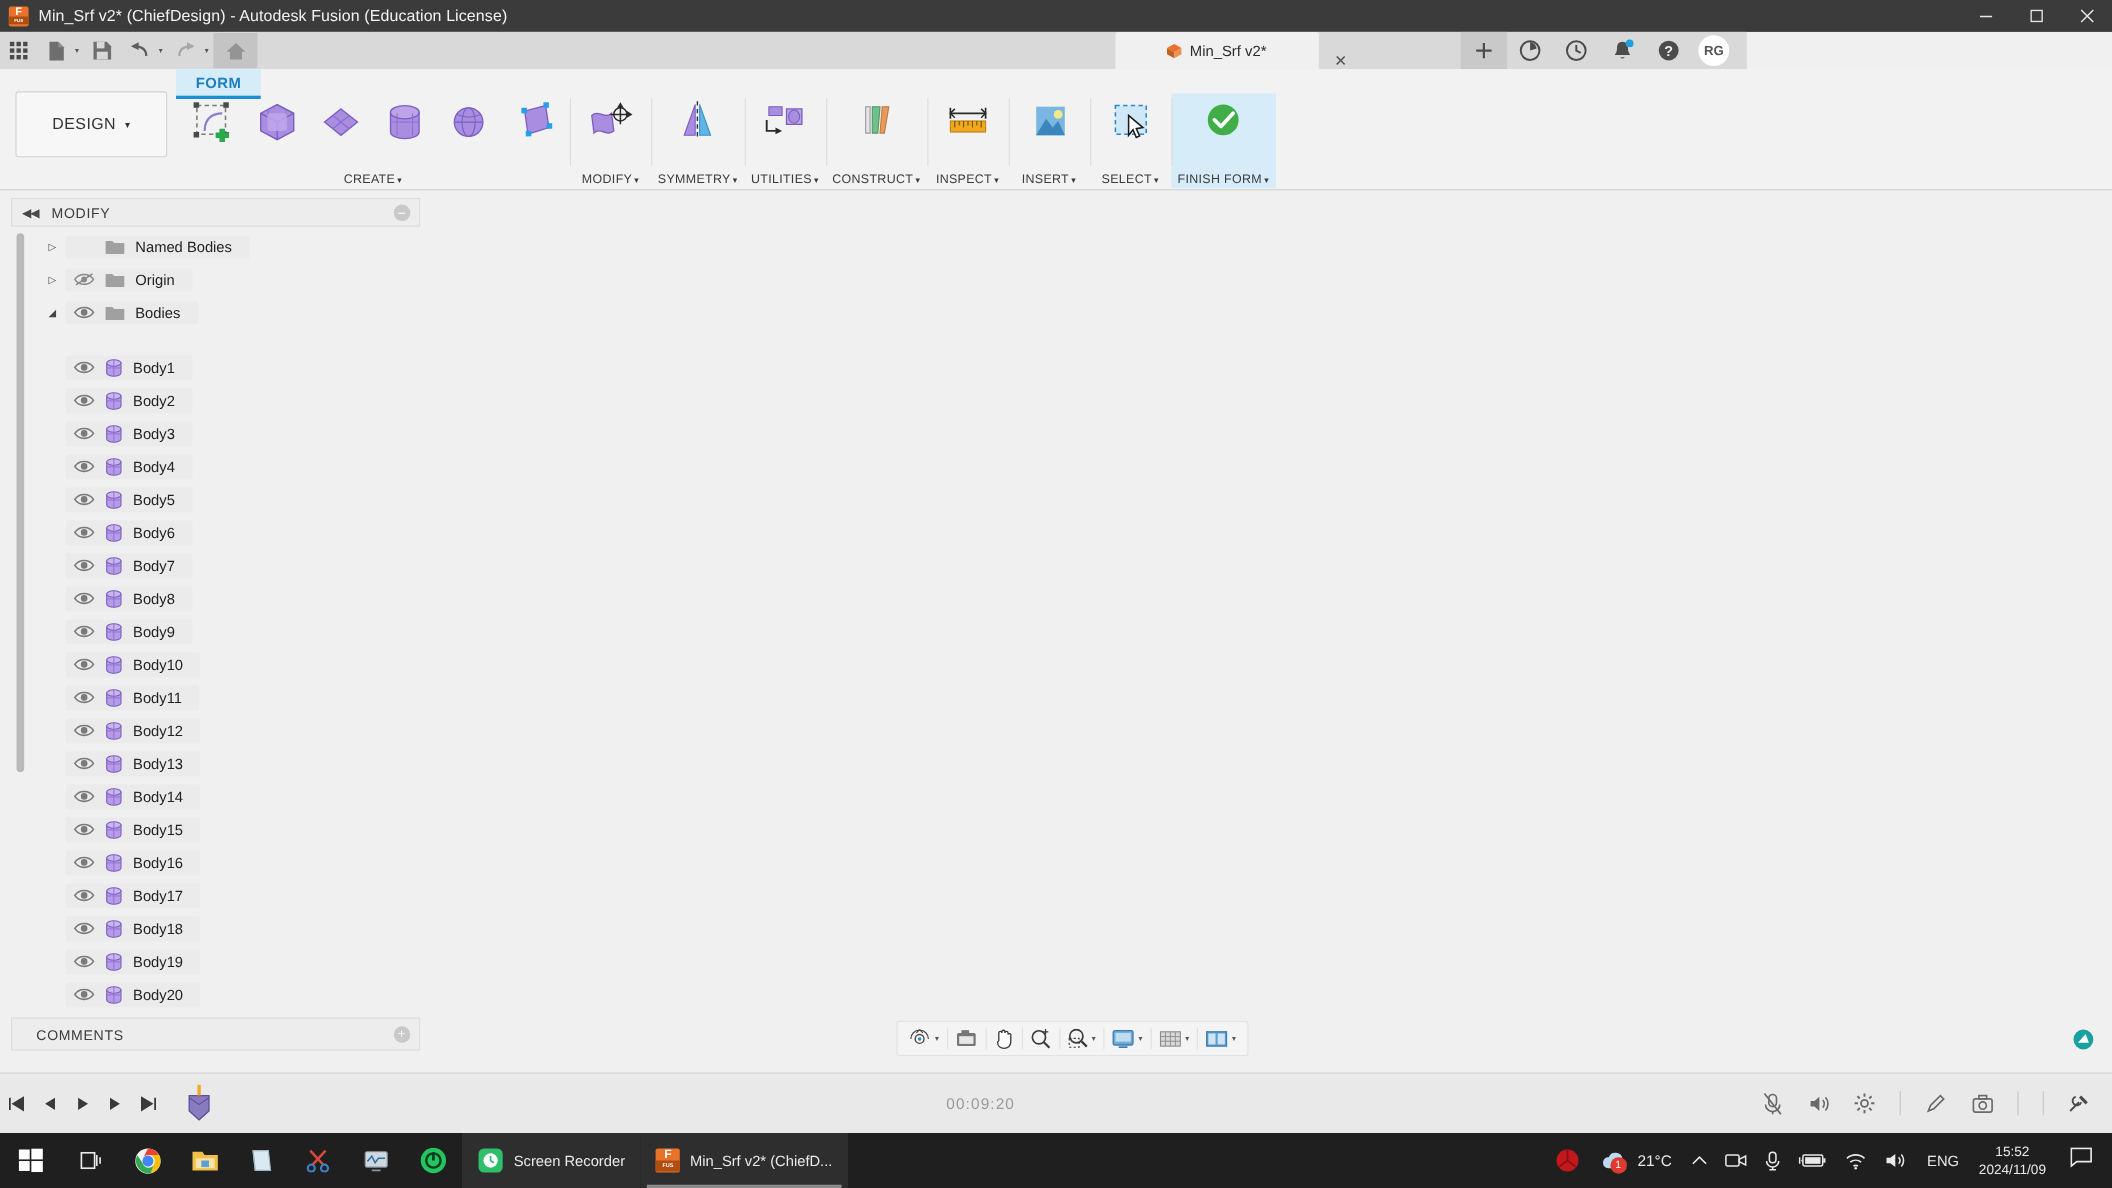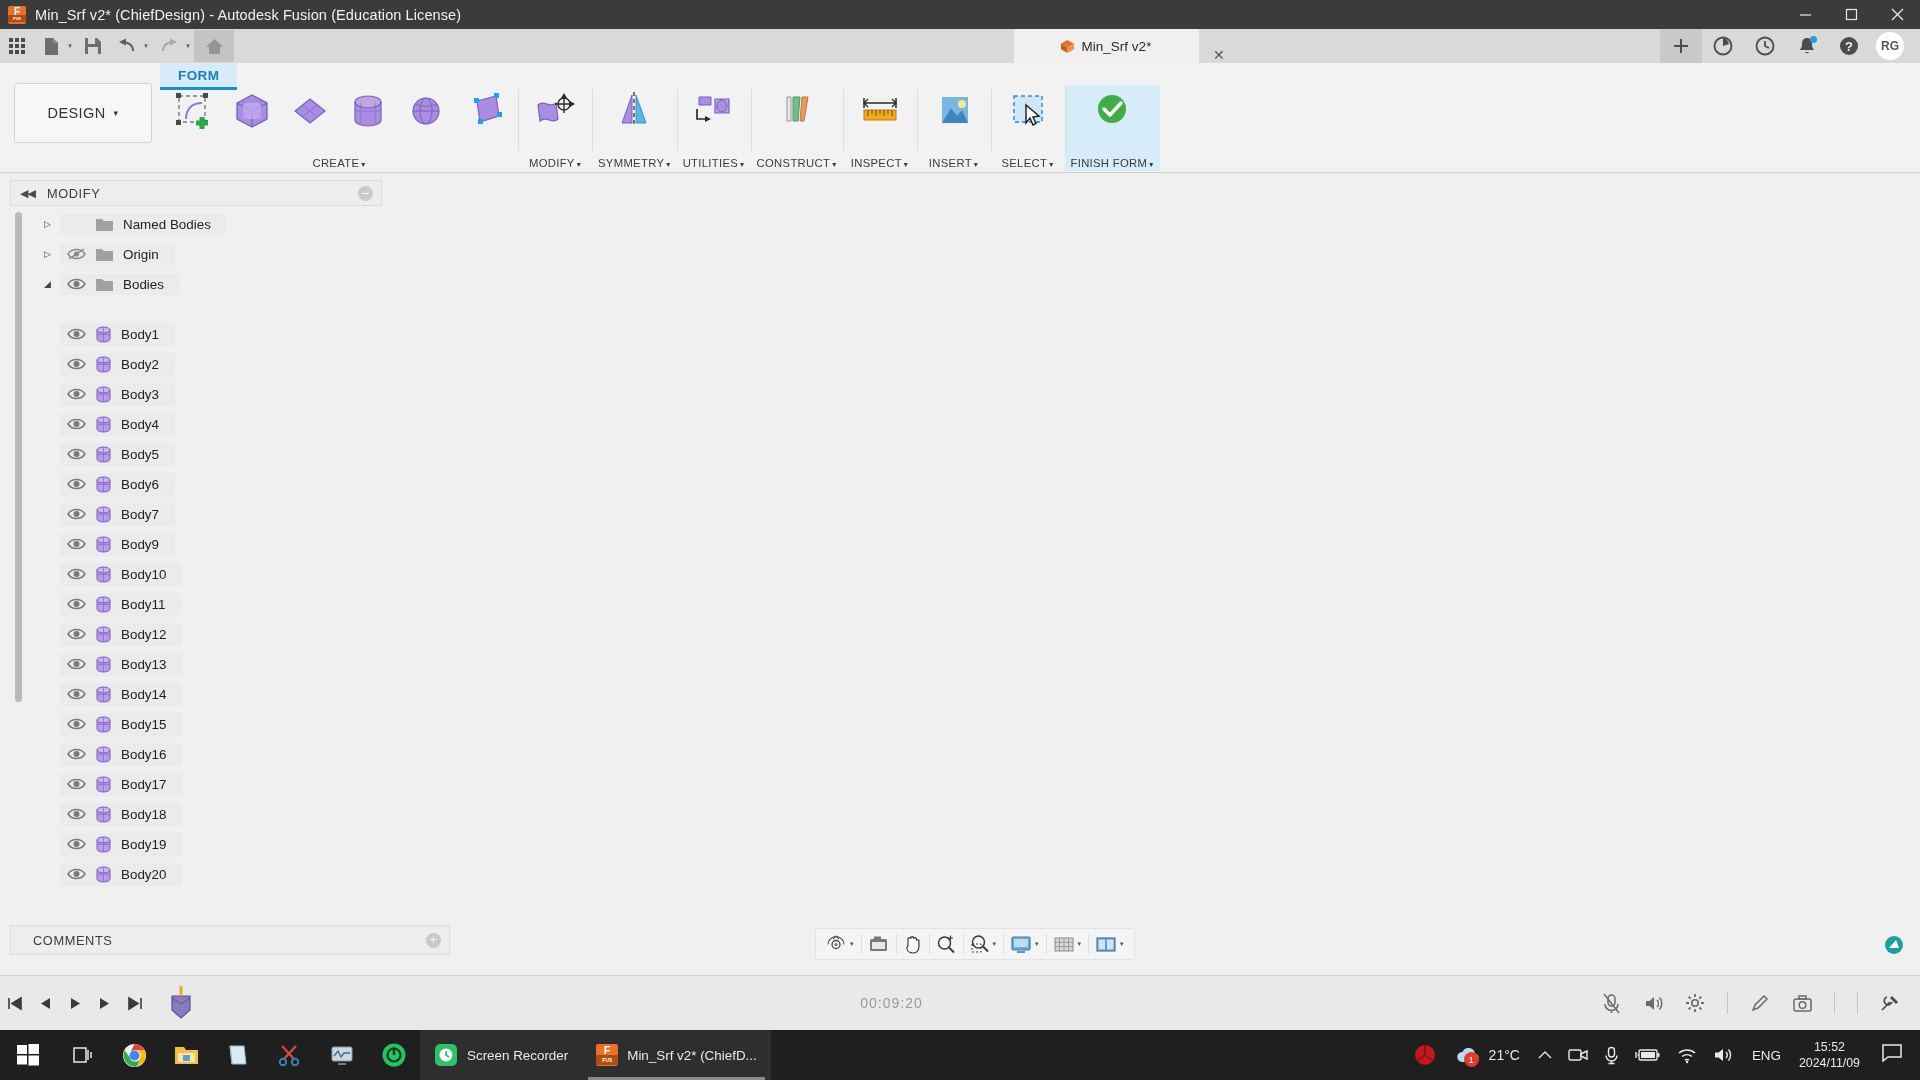--- a/index.html
+++ b/index.html
@@ -27,21 +27,21 @@
   .tb-logo .f { font-size: 10px; }
   .tb-logo .fus { font-size: 4px; background: #b04d10; width: 100%; text-align: center; }
   .tb-title { font-size: 14.5px; letter-spacing: .1px; }
   .tb-spacer { flex: 1; }
   .wctrl { width: 46px; height: 29px; display: flex; align-items: center; justify-content: center;
            color: #e8e8e8; font-size: 13px; }
   .wctrl svg { display: block; }
 
   
   .appbar {
-    position: absolute; top: 29px; left: 0; width: 1920px; height: 34px;
+    position: absolute; top: 29px; left: 0; width: 1588px; height: 34px;
     background: #d9d9d9; display: flex; align-items: center;
   }
   .qa-btn { width: 34px; height: 30px; display: flex; align-items: center; justify-content: center;
             position: relative; color: #555; }
   .qa-caret { font-size: 7px; color: #555; margin-left: -4px; width: 12px; text-align: center; }
   .qa-home { width: 40px; height: 32px; background: #c4c4c4; display:flex; align-items:center; justify-content:center; }
   .grid9 { display: grid; grid-template-columns: repeat(3,4px); grid-template-rows: repeat(3,4px); gap: 2px; }
   .grid9 i { background: #4a4a4a; display:block; width:4px; height:4px; }
 
   .doctabs { flex: 1; height: 34px; position: relative; display: flex; align-items: flex-end; }
@@ -111,21 +111,21 @@
   .row { height: 30px; display: flex; align-items: center; font-size: 13.4px; color: #222; }
   .row .twisty { width: 16px; margin-left: 34px; color: #444; font-size: 9px; }
   .row .pill { display: flex; align-items: center; gap: 9px; background: #ebebeb; border-radius: 2px;
                padding: 3px 16px 3px 7px; }
   .row.child .pill { margin-left: 50px; margin-top: 40px; }
   .row.top .pill { margin-left: 0px; }
   .eye { width: 19px; height: 15px; display:flex; align-items:center; justify-content:center; }
   .folder { width: 19px; height: 15px; }
   .bodyicon { width: 17px; height: 17px; }
   .br-foot {
-    position: absolute; bottom: 0; left: 0; width: 440px; height: 30px; background: #ededed;
+    position: absolute; bottom: 0; left: 0; width: 372px; height: 30px; background: #ededed;
     border: 1px solid #dcdcdc; display: flex; align-items: center; padding-left: 22px;
     font-size: 12.8px; color: #3c3c3c; letter-spacing: .6px;
   }
   .br-plus { margin-left: auto; margin-right: 8px; width: 15px; height: 15px; border-radius: 50%;
              background: #c9c9c9; color: #fff; display:flex; align-items:center; justify-content:center;
              font-size: 12px; line-height: 1; }
 
   
   .canvas {
     position: absolute; left: 0; top: 180px; width: 1920px; height: 795px;
@@ -880,20 +880,36 @@
                 <svg width="19" height="14" viewBox="0 0 19 14">
                   <path d="M1 7 C5 1 14 1 18 7 C14 13 5 13 1 7 Z" fill="none" stroke="#7a7a7a" stroke-width="1.5"></path>
                   <circle cx="9.5" cy="7" r="3" fill="#7a7a7a"></circle>
                 </svg>
               </span>
               <span class="bodyicon"><svg width="17" height="17" viewBox="0 0 17 17">
                   <path d="M2 4 V13 a6.5 3 0 0 0 13 0 V4 Z" fill="#b79ae8" stroke="#7a5fc0" stroke-width="1"></path>
                   <ellipse cx="8.5" cy="4" rx="6.5" ry="3" fill="#cab4ef" stroke="#7a5fc0" stroke-width="1"></ellipse>
                   <path d="M8.5 1 V16 M2 8.5 H15" stroke="#8a6fd0" stroke-width=".8" fill="none"></path>
                 </svg></span>
+              <span>Body8</span>
+            </span>
+          </div>
+          <div class="row child">
+            <span class="pill">
+              <span class="eye">
+                <svg width="19" height="14" viewBox="0 0 19 14">
+                  <path d="M1 7 C5 1 14 1 18 7 C14 13 5 13 1 7 Z" fill="none" stroke="#7a7a7a" stroke-width="1.5"></path>
+                  <circle cx="9.5" cy="7" r="3" fill="#7a7a7a"></circle>
+                </svg>
+              </span>
+              <span class="bodyicon"><svg width="17" height="17" viewBox="0 0 17 17">
+                  <path d="M2 4 V13 a6.5 3 0 0 0 13 0 V4 Z" fill="#b79ae8" stroke="#7a5fc0" stroke-width="1"></path>
+                  <ellipse cx="8.5" cy="4" rx="6.5" ry="3" fill="#cab4ef" stroke="#7a5fc0" stroke-width="1"></ellipse>
+                  <path d="M8.5 1 V16 M2 8.5 H15" stroke="#8a6fd0" stroke-width=".8" fill="none"></path>
+                </svg></span>
               <span>Body9</span>
             </span>
           </div>
           <div class="row child">
             <span class="pill">
               <span class="eye">
                 <svg width="19" height="14" viewBox="0 0 19 14">
                   <path d="M1 7 C5 1 14 1 18 7 C14 13 5 13 1 7 Z" fill="none" stroke="#7a7a7a" stroke-width="1.5"></path>
                   <circle cx="9.5" cy="7" r="3" fill="#7a7a7a"></circle>
                 </svg>

